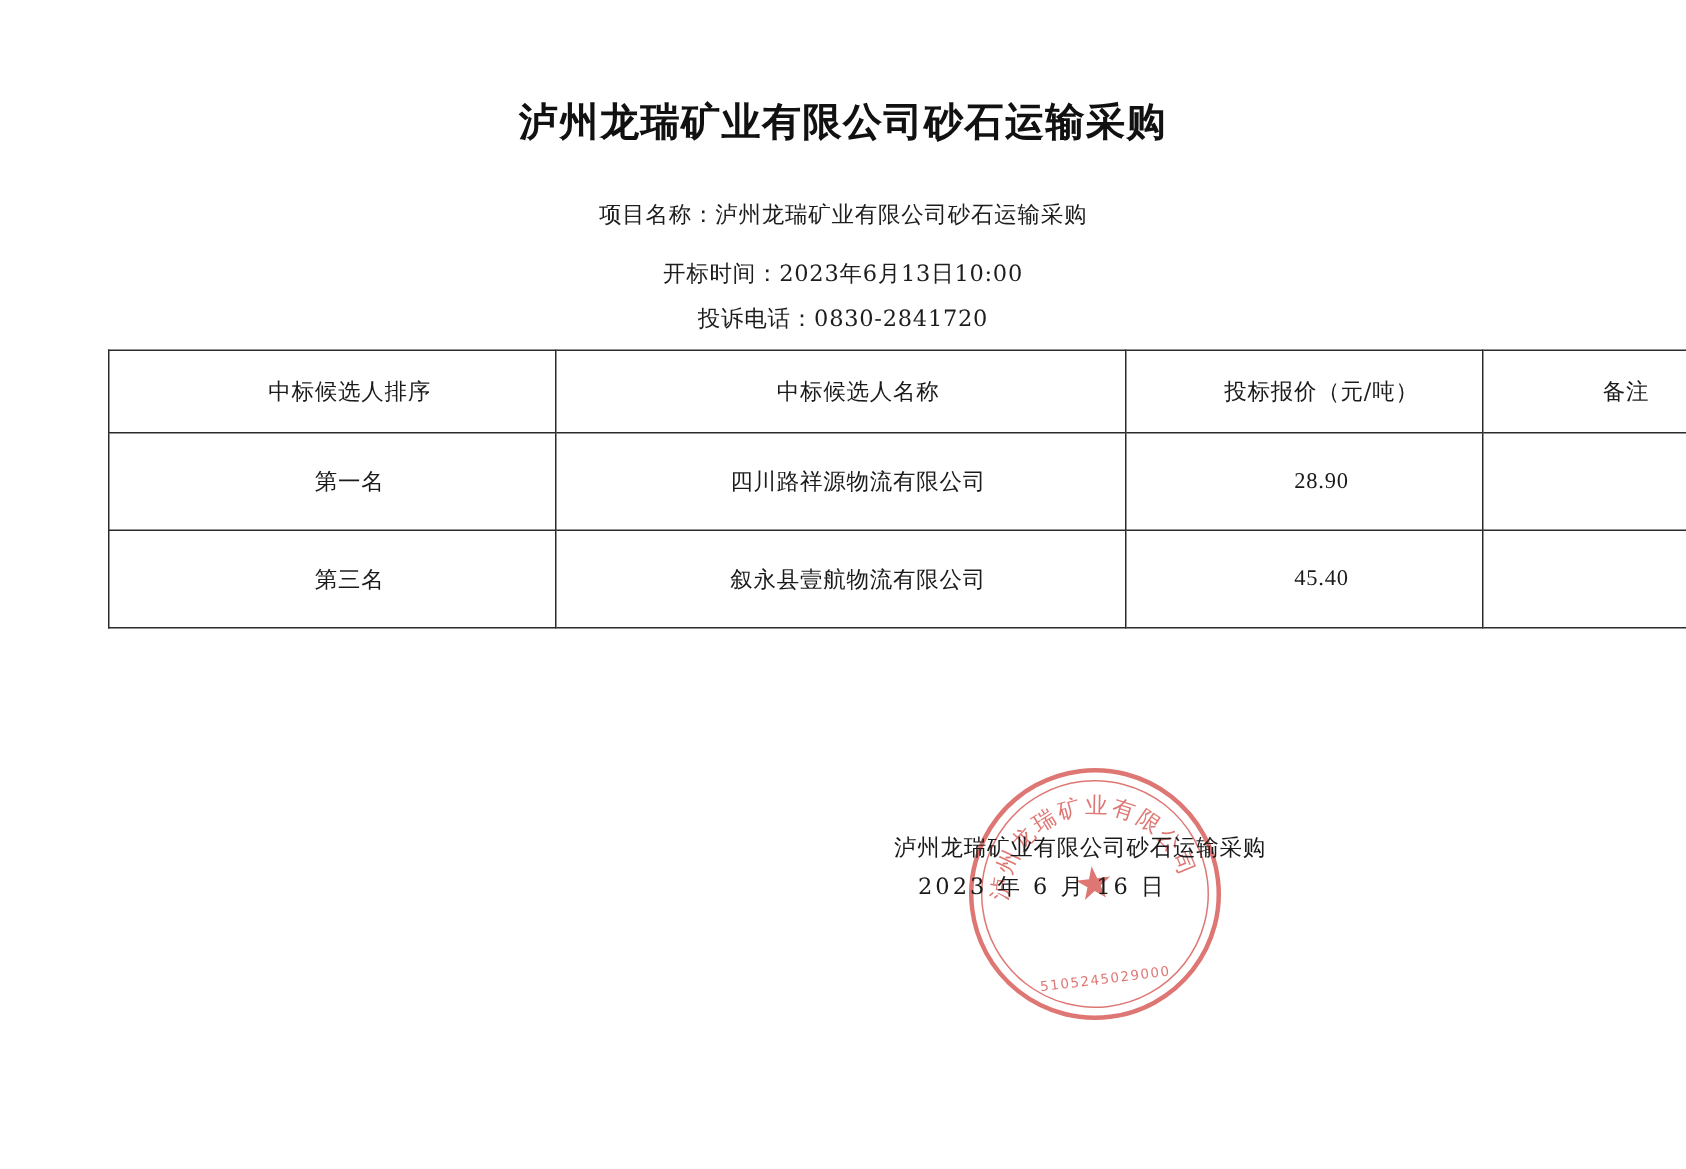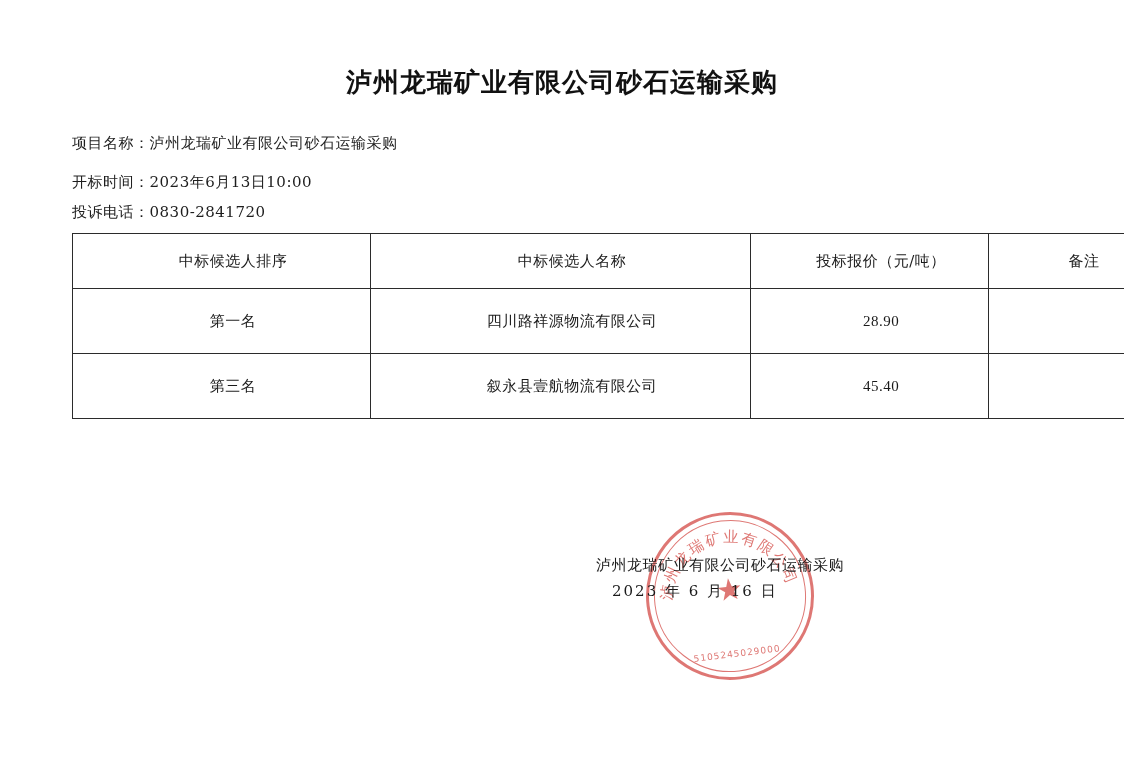--- a/index.html
+++ b/index.html
@@ -37,20 +37,21 @@
   .meta-block {
     margin: 26px 0 0 72px;
     width: 980px;
   }
   .meta-line {
     font-size: 15px;
     line-height: 30px;
     color: #1d1d1d;
     letter-spacing: 0.5px;
     white-space: nowrap;
+    text-align: center;
   }
   .meta-line.first {
     margin-bottom: 9px;
   }
 
   table.bid-table {
     border-collapse: collapse;
     margin: 6px 0 0 72px;
     width: 980px;
     table-layout: fixed;

